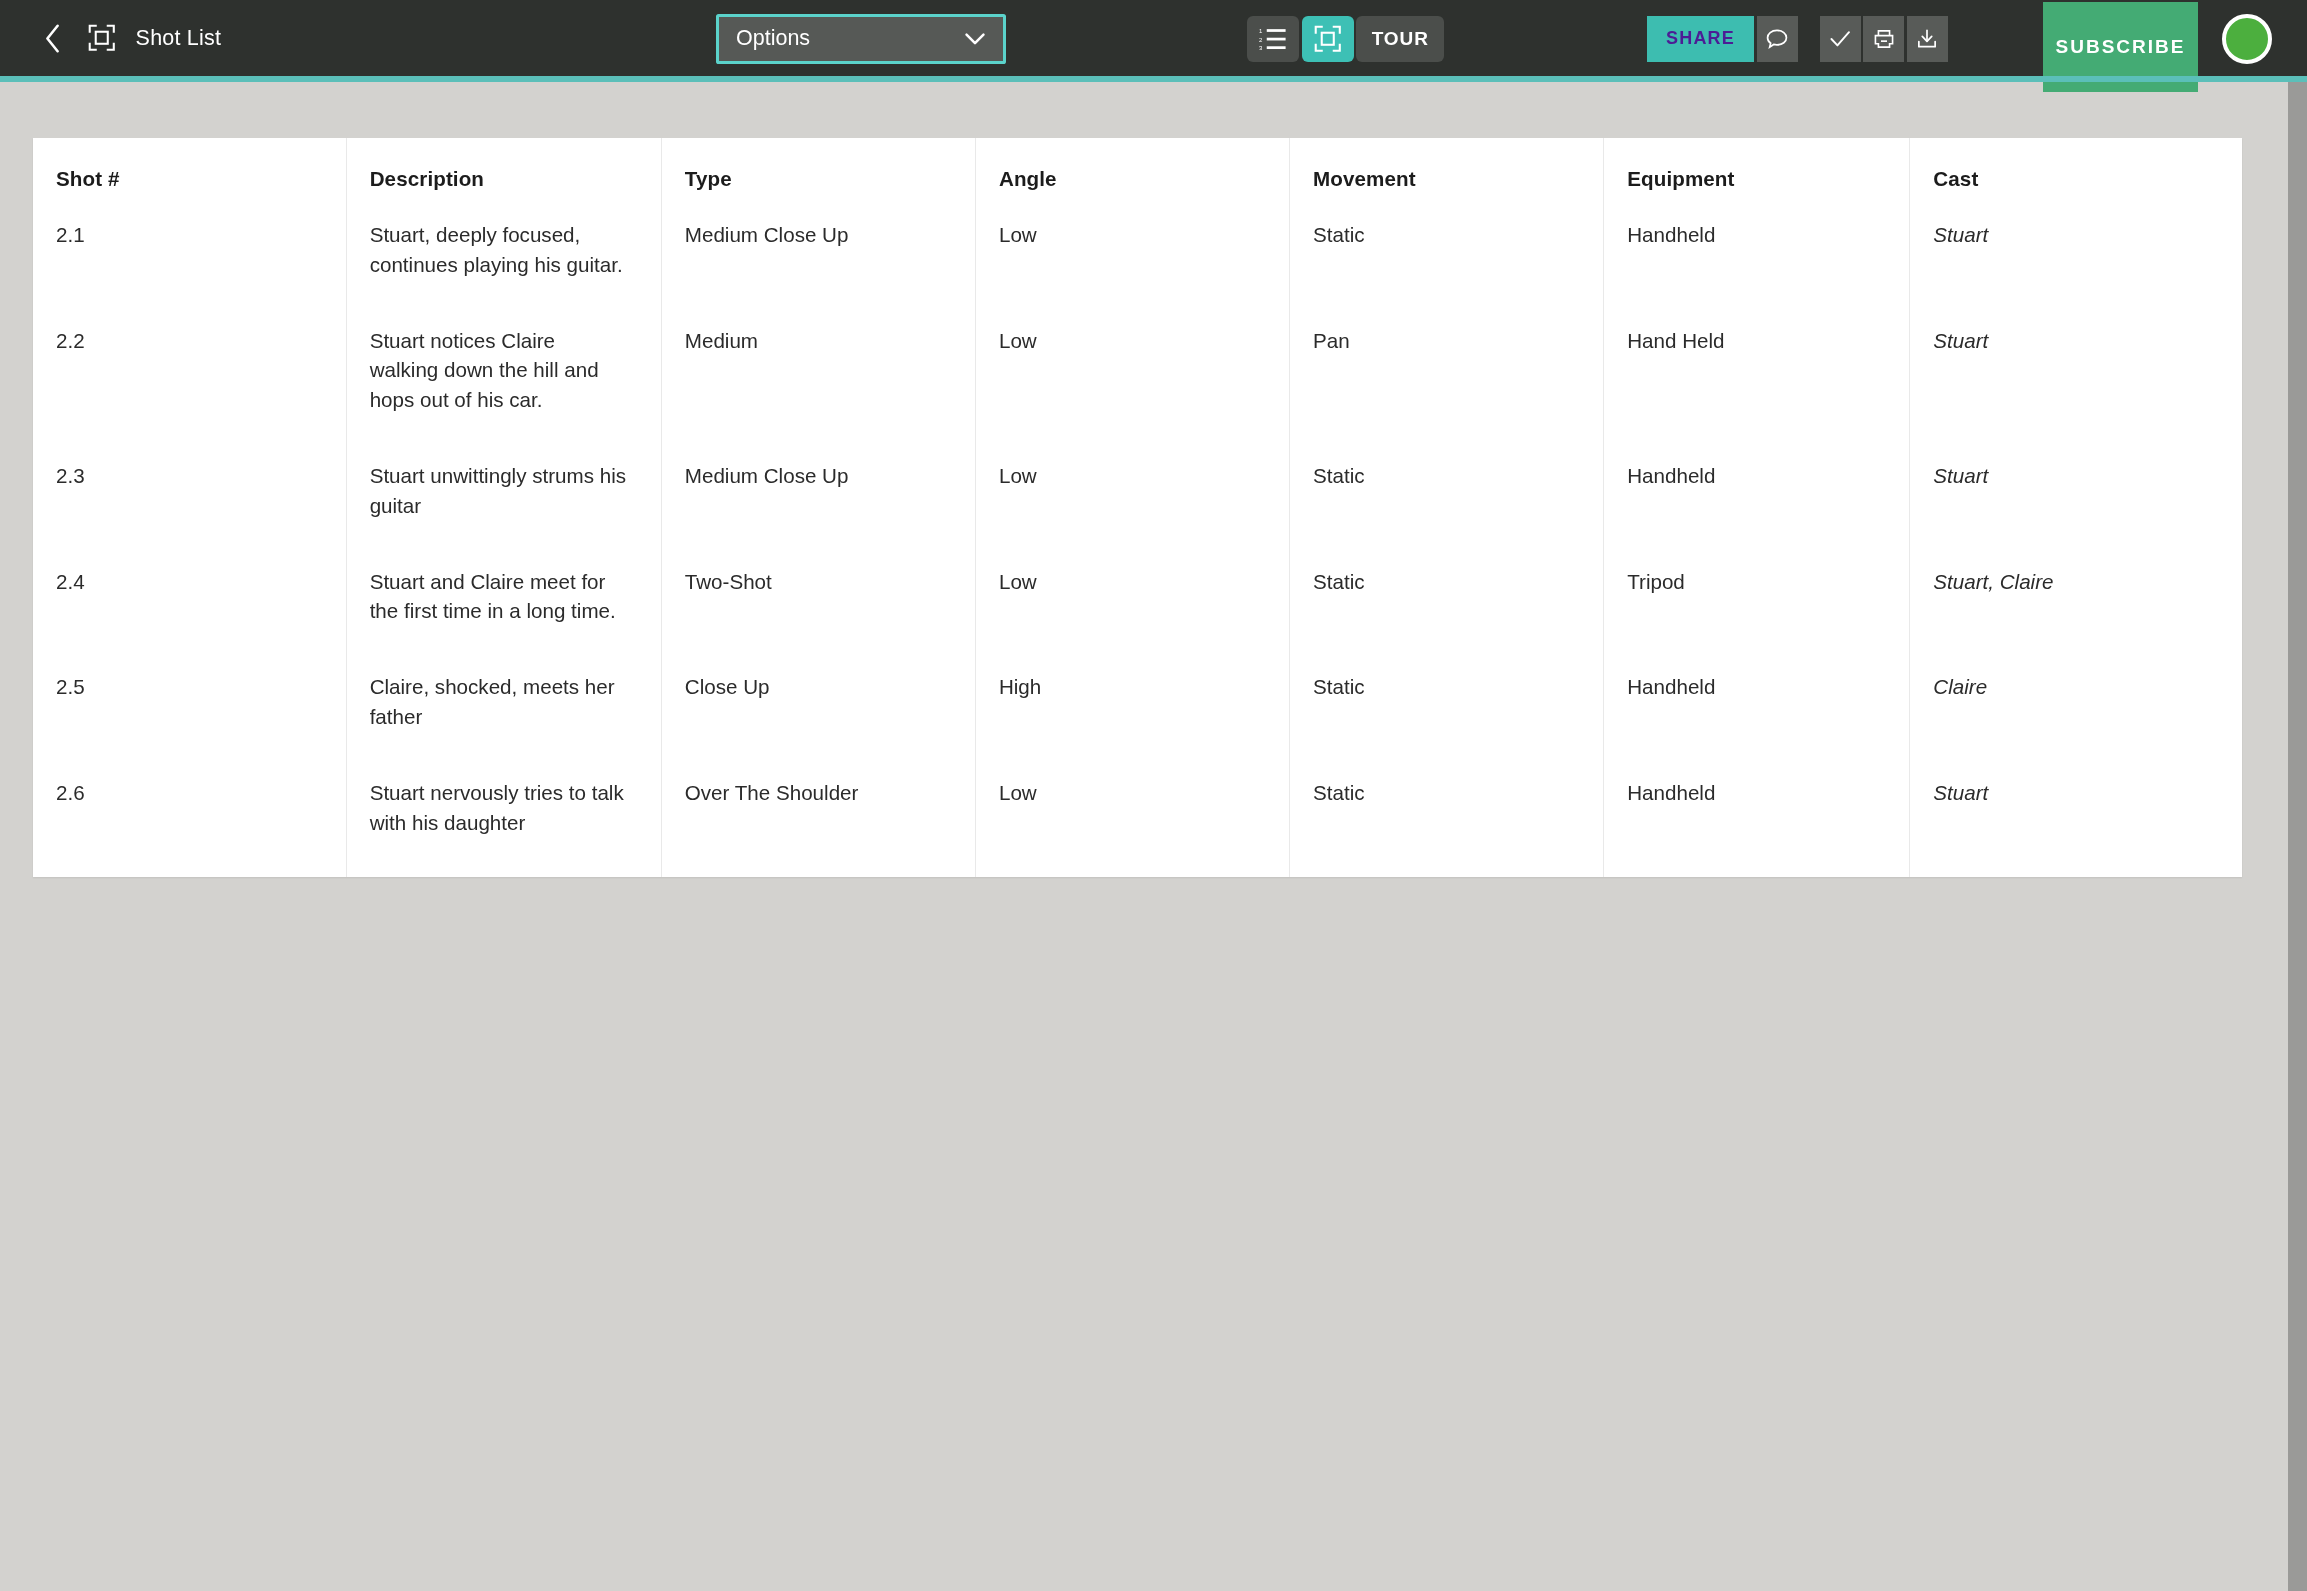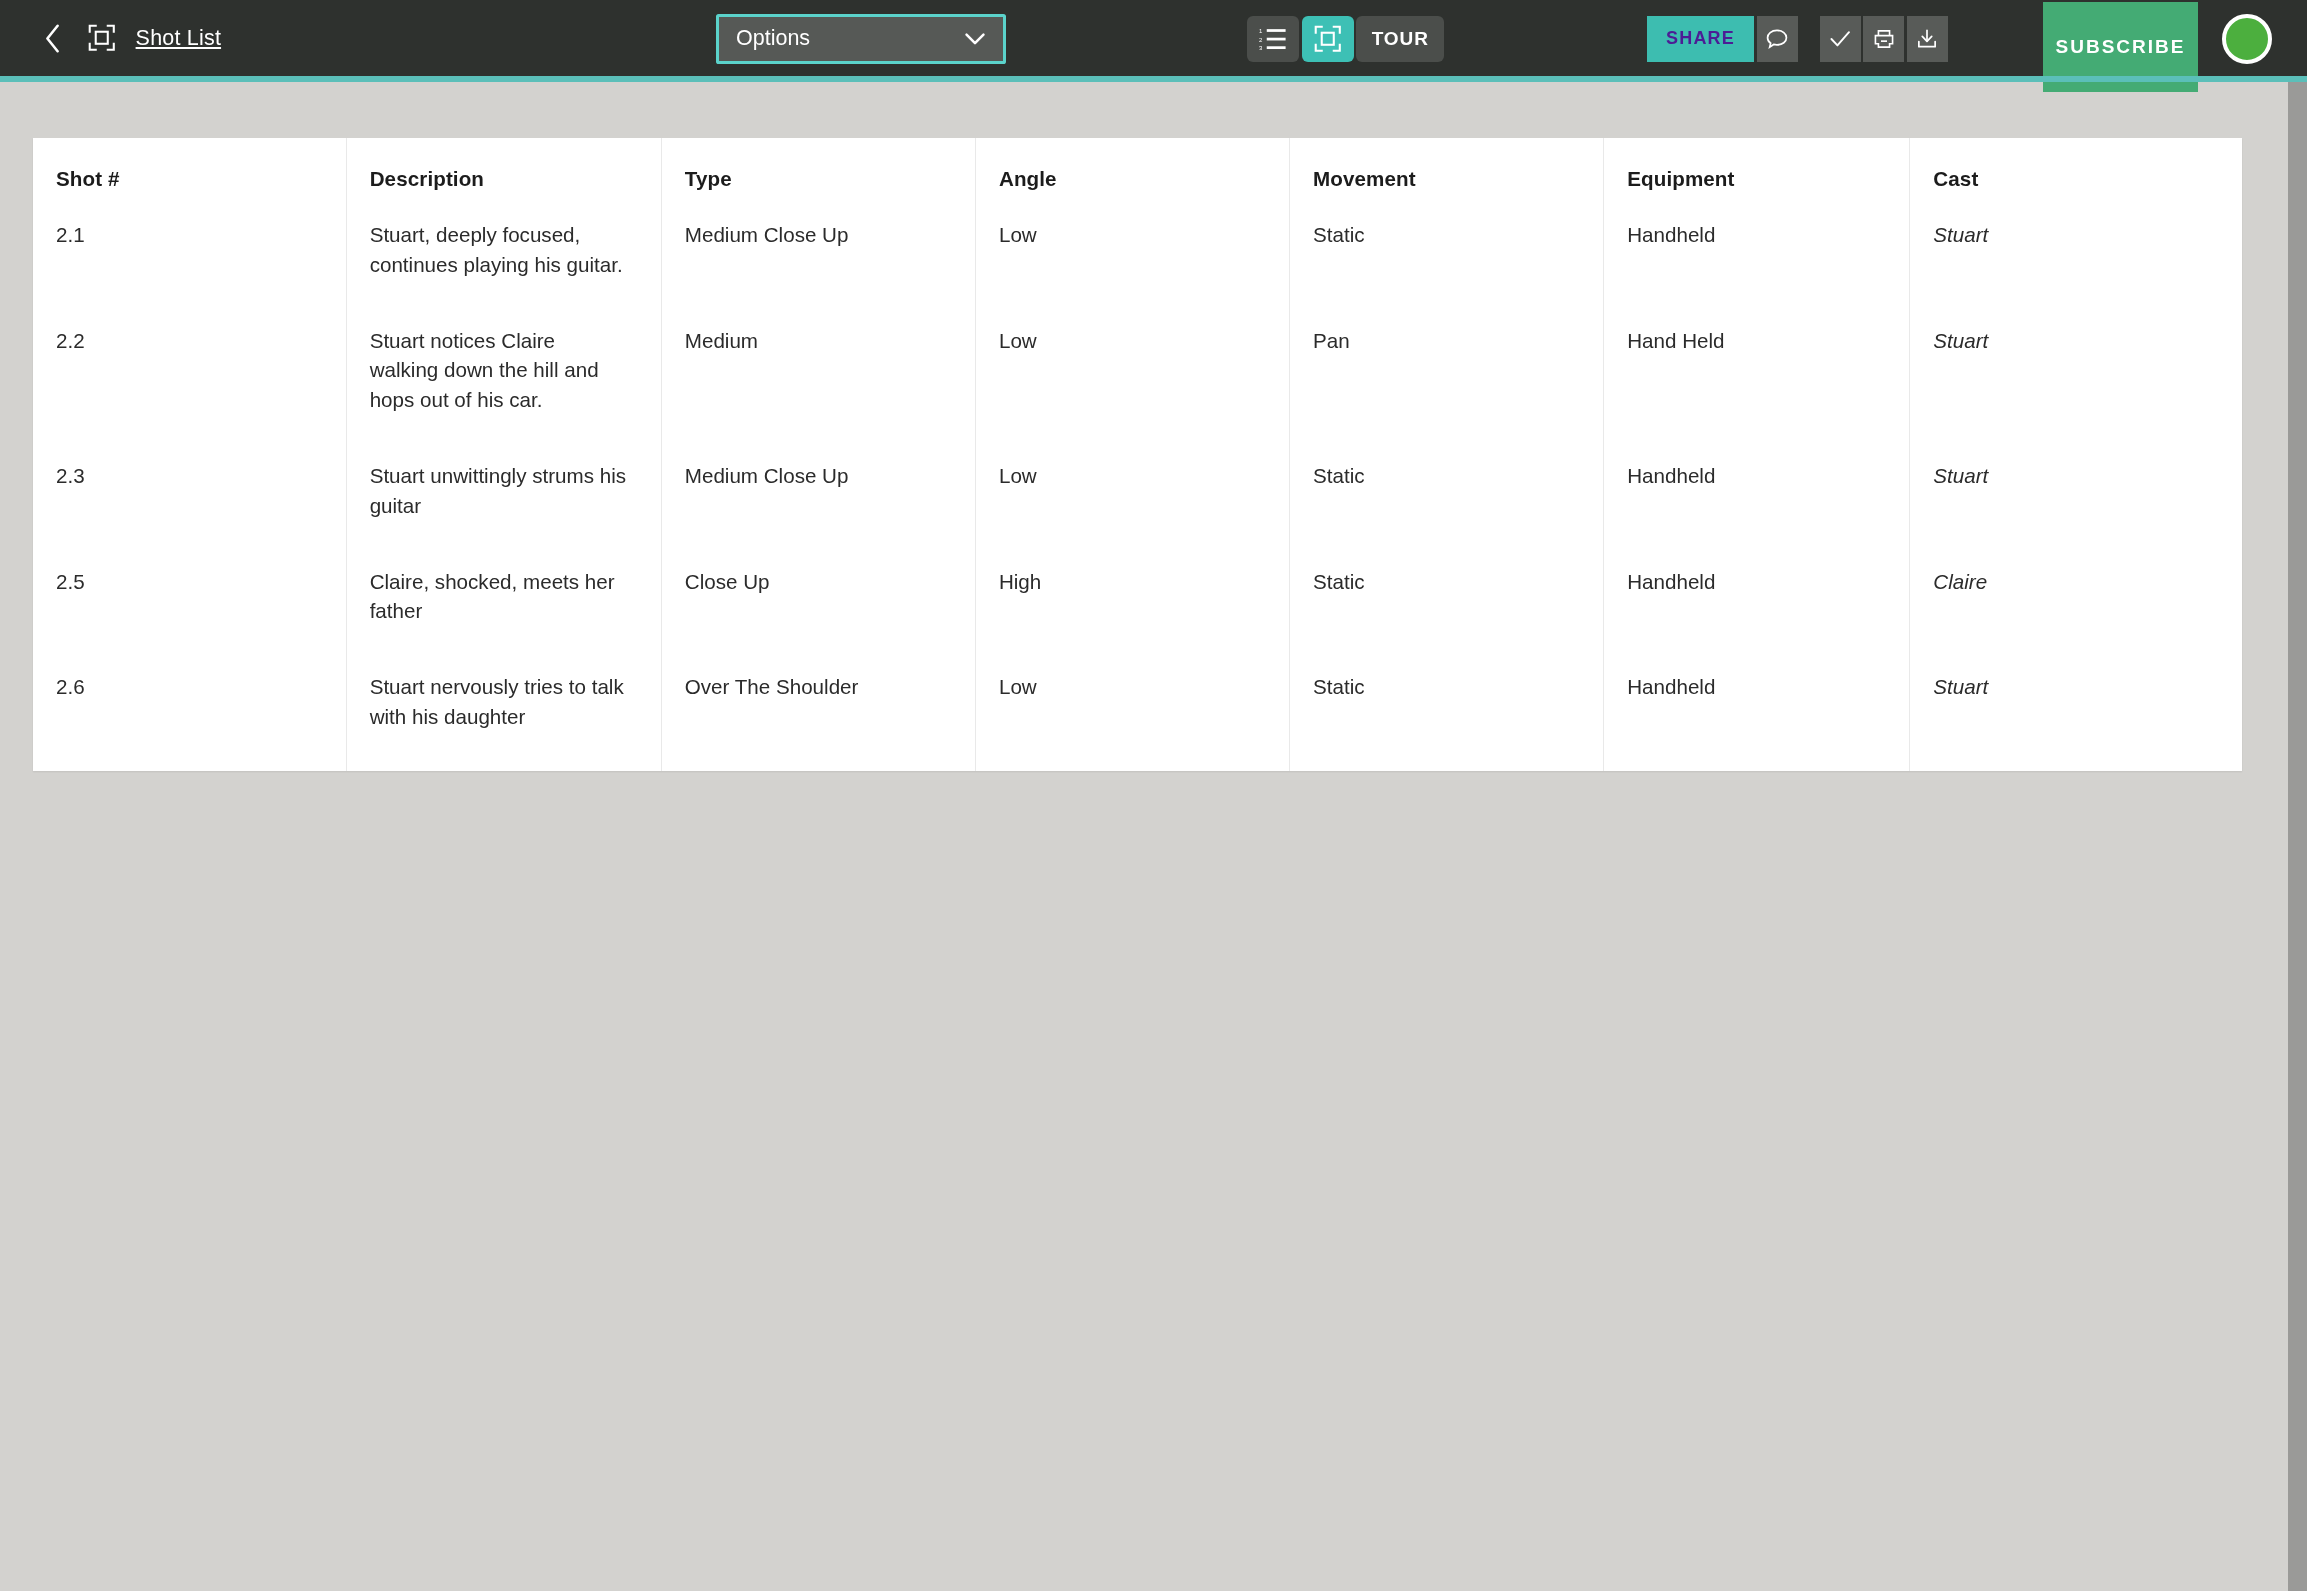--- a/index.html
+++ b/index.html
@@ -53,21 +53,20 @@
     display: flex; align-items: center; justify-content: center;
     margin-right: 19px;
   }
 
   #page-title {
     color: #ffffff;
     font-size: 21.5px;
     font-weight: 400;
     letter-spacing: 0.2px;
     white-space: nowrap;
-    text-decoration: underline;
   }
 
   
   .tb-center {
     position: absolute;
     left: 671px;
     top: 13.7px;
   }
 
   #options-select {
@@ -396,20 +395,29 @@
         <tr class="shot-row">
           <td>2.3</td>
           <td class="desc-cell">Stuart unwittingly strums his guitar</td>
           <td>Medium Close Up</td>
           <td>Low</td>
           <td>Static</td>
           <td>Handheld</td>
           <td>Stuart</td>
         </tr>
         <tr class="shot-row">
+          <td>2.4</td>
+          <td class="desc-cell">Stuart and Claire meet for the first time in a long time.</td>
+          <td>Two-Shot</td>
+          <td>Low</td>
+          <td>Static</td>
+          <td>Tripod</td>
+          <td>Stuart, Claire</td>
+        </tr>
+        <tr class="shot-row">
           <td>2.5</td>
           <td class="desc-cell">Claire, shocked, meets her father</td>
           <td>Close Up</td>
           <td>High</td>
           <td>Static</td>
           <td>Handheld</td>
           <td>Claire</td>
         </tr>
         <tr class="shot-row">
           <td>2.6</td>

